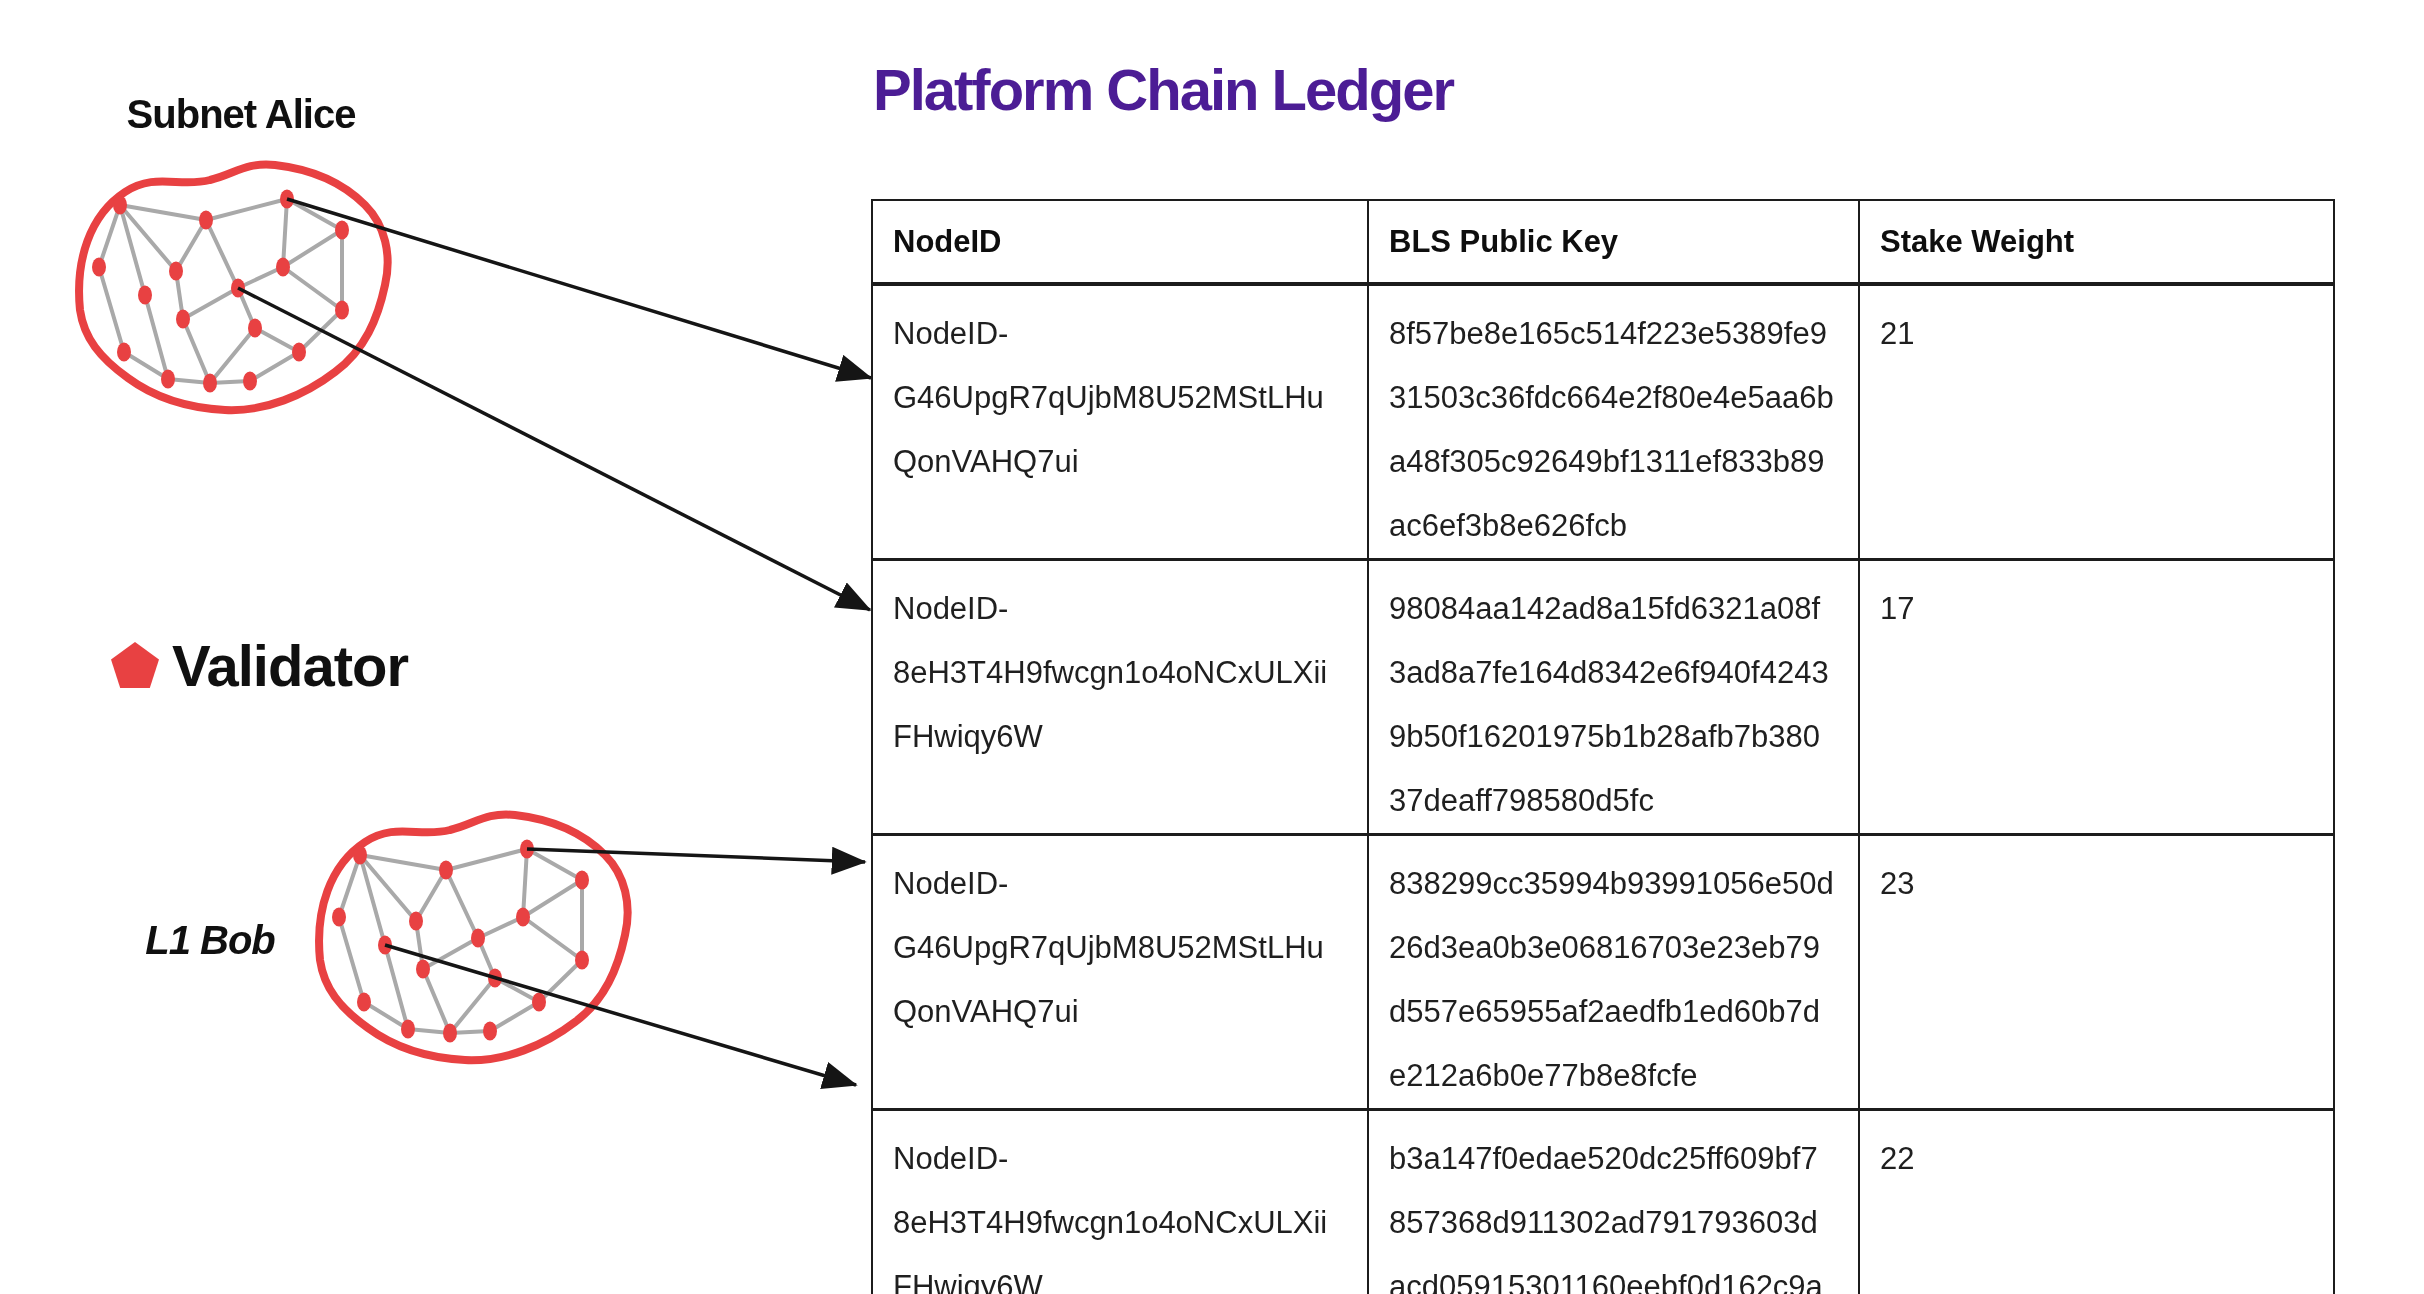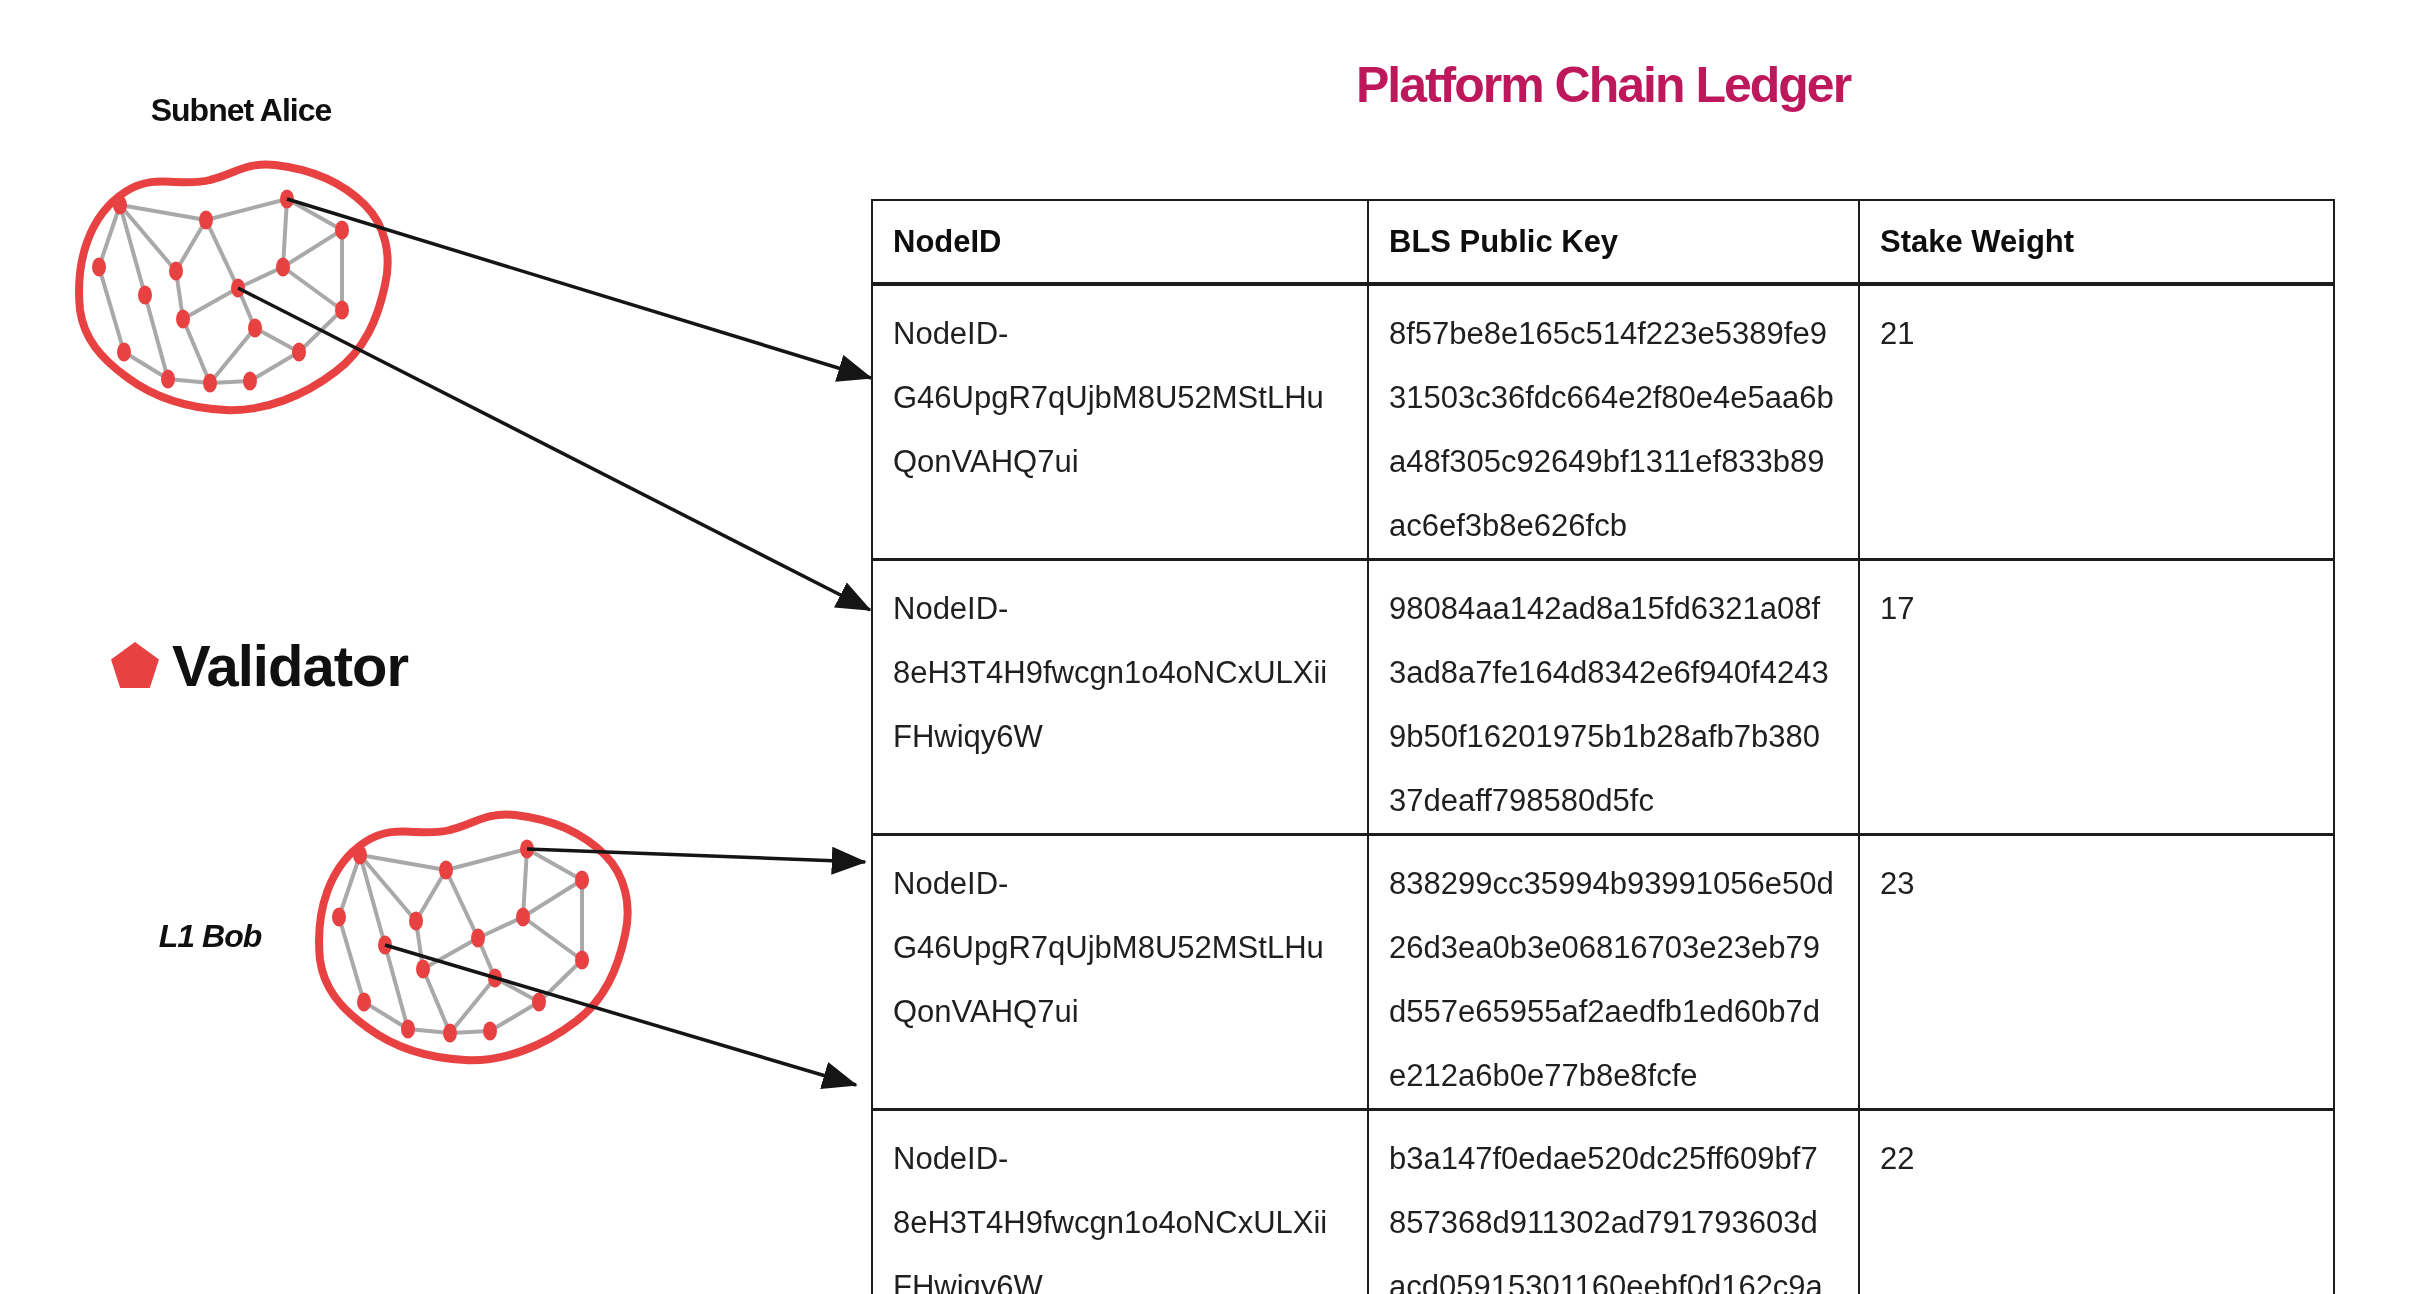--- a/index.html
+++ b/index.html
@@ -15,26 +15,26 @@
     font-family:"Liberation Sans","DejaVu Sans",sans-serif;
     color:var(--ink);
     position:relative;
     overflow:hidden;
   }
   .abs{position:absolute;}
   #diagram-svg{position:absolute;left:0;top:0;width:2424px;height:1294px;}
 
   .page-title{
     left:873px;top:56px;width:1460px;
-    text-align:center;
-    font-size:50px;font-weight:bold;letter-spacing:-2px;
-    color:#be185d;
+    text-align:left;
+    font-size:58px;font-weight:bold;letter-spacing:-2px;
+    color:#4c1d95;
   }
   .subnet-label{
-    font-size:32px;font-weight:bold;letter-spacing:-1px;color:#101010;
+    font-size:40px;font-weight:bold;letter-spacing:-1px;color:#101010;
     text-align:center;
   }
   .subnet-label.alice{left:60px;top:92px;width:362px;}
   .subnet-label.bob{left:100px;top:918px;width:220px;font-style:italic;}
 
   .legend{
     left:110px;top:636px;height:60px;
     display:flex;align-items:center;gap:12px;
   }
   .legend-label{

